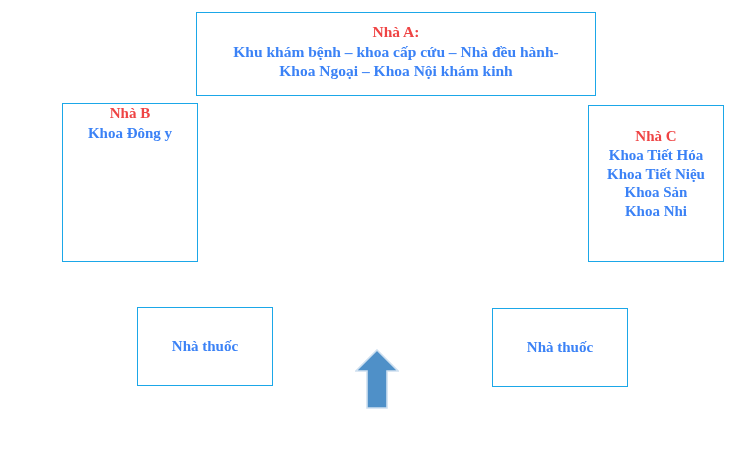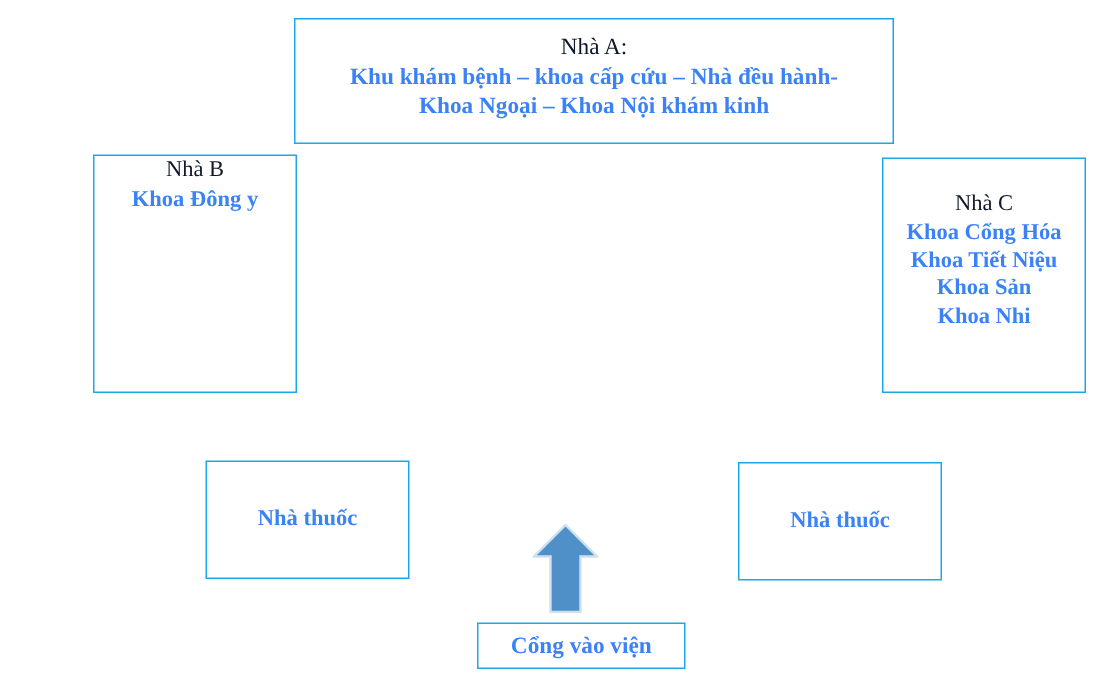--- a/index.html
+++ b/index.html
@@ -27,22 +27,22 @@
     display: flex;
     flex-direction: column;
     align-items: center;
     justify-content: center;
     text-align: center;
     color: #000000;
     font-weight: bold;
     line-height: 1.23;
   }
   .title-red {
-    color: #0f172a;
-    font-weight: normal;
+    color: #ef4444;
+    font-weight: bold;
     display: block;
   }
   .line {
     display: block;
     color: #3b82f6;
     font-weight: bold;
     white-space: nowrap;
   }
 
   
@@ -127,37 +127,34 @@
     <span class="line">Khoa Ngoại – Khoa Nội khám kinh</span>
   </div>
 
   <div class="box" id="building-b">
     <span class="title-red">Nhà B</span>
     <span class="line">Khoa Đông y</span>
   </div>
 
   <div class="box" id="building-c">
     <span class="title-red">Nhà C</span>
-    <span class="line">Khoa Cổng Hóa</span>
+    <span class="line">Khoa Tiết Hóa</span>
     <span class="line">Khoa Tiết Niệu</span>
     <span class="line">Khoa Sản</span>
     <span class="line">Khoa Nhi</span>
   </div>
 
   <div class="box" id="pharmacy-left">
     <span class="line">Nhà thuốc</span>
   </div>
 
   <div class="box" id="pharmacy-right">
     <span class="line">Nhà thuốc</span>
   </div>
 
   <div id="entrance-arrow">
     <svg width="44" height="60" viewBox="0 0 44 60" xmlns="http://www.w3.org/2000/svg">
       <polygon points="22,1 43,22 32,22 32,59 12,59 12,22 1,22" fill="#4F90C8" stroke="#CFE0F0" stroke-width="1.6" stroke-linejoin="miter"></polygon>
     </svg>
   </div>
 
-  <div class="box" id="gate-box">
-    <span class="line">Cổng vào viện</span>
-  </div>
 
 </div>
 
 </body></html>

